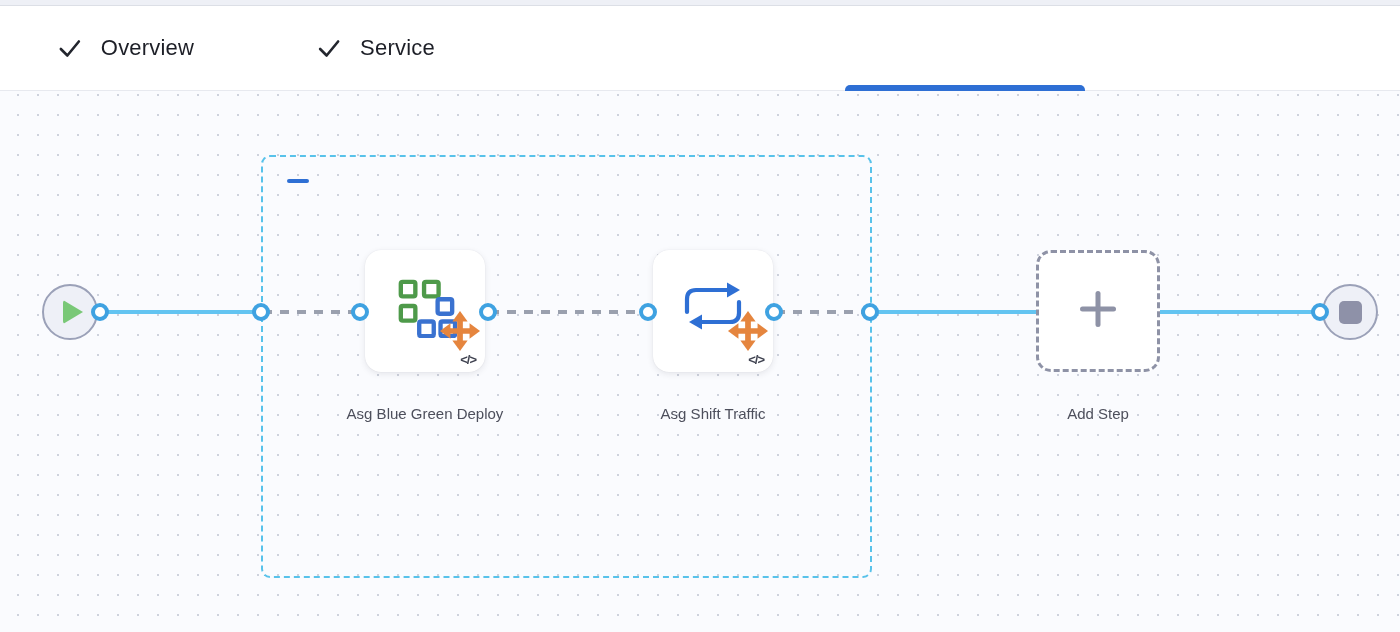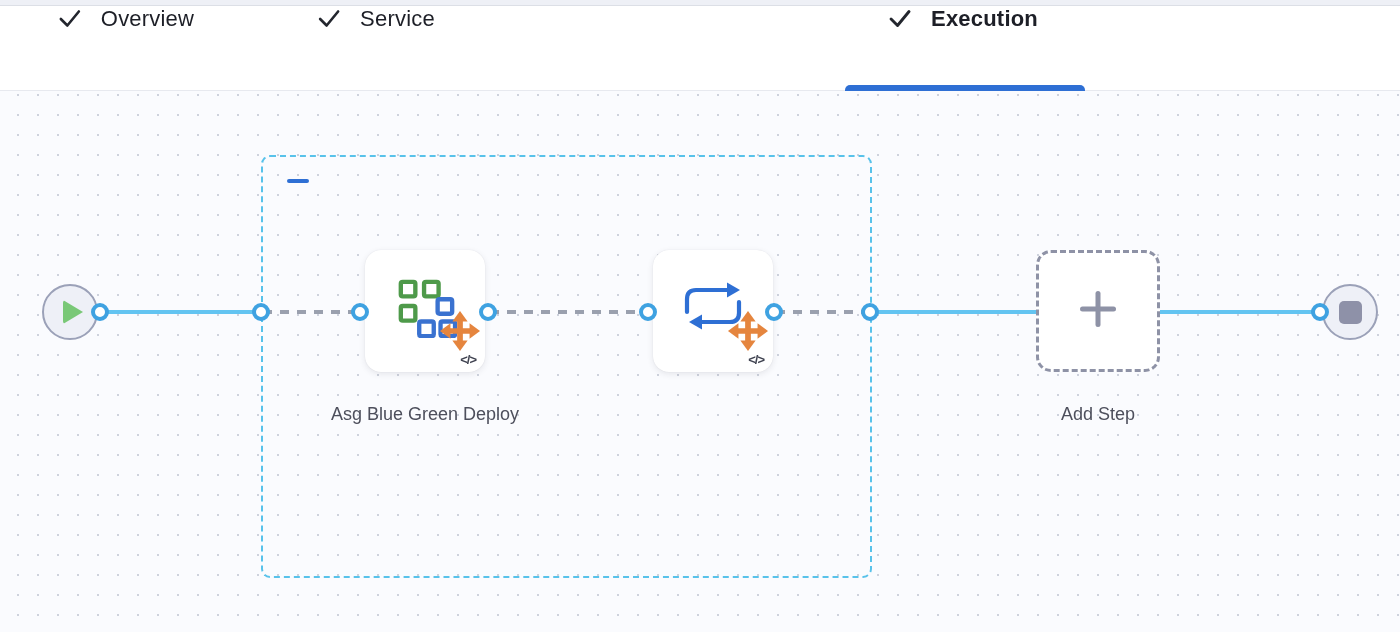--- a/index.html
+++ b/index.html
@@ -4,21 +4,21 @@
 <style>
   * { margin:0; padding:0; box-sizing:border-box; }
   html,body { width:1400px; height:632px; overflow:hidden;
     font-family:"Liberation Sans","DejaVu Sans",sans-serif; background:#fafbfe; }
 
   
   .top-strip { height:6px; background:#eef0f6; border-bottom:1px solid #dcdfe6; }
 
   
   .tabbar { position:relative; height:85px; background:#ffffff; border-bottom:1px solid #e7e9ef; }
-  .tab { position:absolute; top:0; height:84px; display:flex; align-items:flex-start; gap:19px;
+  .tab { position:absolute; top:0; height:84px; display:flex; align-items:center; gap:19px;
          transform:translateX(-50%); cursor:pointer; white-space:nowrap; }
   .tab-label { font-size:22px; color:#1d1f27; letter-spacing:.2px; }
   .tab.active .tab-label { font-weight:700; }
   .check-icon { width:24px; height:24px; display:inline-block; }
   .tab-underline { position:absolute; bottom:-1px; height:6px; background:#2e6fd4;
          border-radius:5px 5px 0 0; }
 
   
   .canvas { position:relative; height:540px; background:#fafbfe;
     background-image:radial-gradient(rgba(140,148,172,.40) 1.1px, transparent 1.4px);
@@ -51,21 +51,21 @@
 
   
   .step-node { position:absolute; top:159px; width:120px; height:122px; background:#ffffff;
     border-radius:16px; box-shadow:0 2px 6px rgba(40,41,61,.10), 0 0 1px rgba(40,41,61,.12);
     cursor:pointer; }
   .step-icon { position:absolute; left:30px; top:26px; }
   .move-icon { position:absolute; left:74px; top:60px; }
   .code-glyph { position:absolute; right:9px; bottom:5px; font-size:13px; font-weight:700;
     color:#3f4250; letter-spacing:-1px; }
   .node-label { position:absolute; top:307px; width:230px; text-align:center;
-    font-size:18px; line-height:32px; color:#4d4f5c; transform:translateX(-50%); }
+    font-size:15px; line-height:32px; color:#4d4f5c; transform:translateX(-50%); }
 
   
   .add-step { position:absolute; left:1036px; top:159px; width:124px; height:122px;
     background:#ffffff; border:3px dashed #8e92a6; border-radius:15px; cursor:pointer;
     display:flex; align-items:center; justify-content:center; }
 </style>
 </head>
 <body>
 
 <div class="top-strip"></div>
@@ -79,28 +79,20 @@
     </span>
     <span class="tab-label">Overview</span>
   </div>
   <div class="tab" style="left:376px">
     <span class="check-icon">
       <svg viewBox="0 0 24 24" width="24" height="24">
           <polyline points="3,13 9.5,19.5 21,5.5" fill="none" stroke="#23262e" stroke-width="2.6" stroke-linecap="round" stroke-linejoin="round"></polyline>
         </svg>
     </span>
     <span class="tab-label">Service</span>
-  </div>
-  <div class="tab active" style="left:963px">
-    <span class="check-icon">
-      <svg viewBox="0 0 24 24" width="24" height="24">
-          <polyline points="3,13 9.5,19.5 21,5.5" fill="none" stroke="#23262e" stroke-width="2.9" stroke-linecap="round" stroke-linejoin="round"></polyline>
-        </svg>
-    </span>
-    <span class="tab-label">Execution</span>
   </div>
   <div class="tab-underline" style="left:845px; width:240px;"></div>
 </div>
 
 <div class="canvas">
 
   <div class="group-box">
     <div class="group-header">
       <div class="collapse-minus"></div>
     </div>
@@ -177,15 +169,16 @@
   <div class="port" style="left:100px"></div>
   <div class="port" style="left:261px"></div>
   <div class="port" style="left:360px"></div>
   <div class="port" style="left:488px"></div>
   <div class="port" style="left:648px"></div>
   <div class="port" style="left:774px"></div>
   <div class="port" style="left:870px"></div>
   <div class="port" style="left:1320px"></div>
 
   <div class="node-label" style="left:425px">Asg Blue Green Deploy</div>
+  <div class="node-label" style="left:713px">Asg Shift Traffic</div>
   <div class="node-label" style="left:1098px">Add Step</div>
 
 </div>
 
 </body></html>

